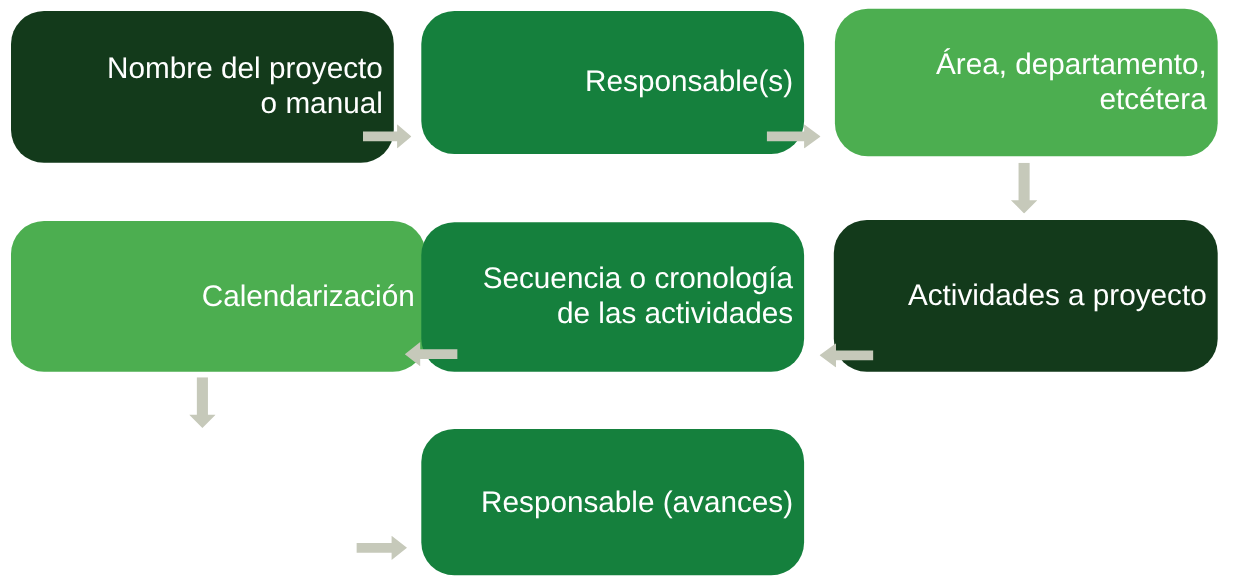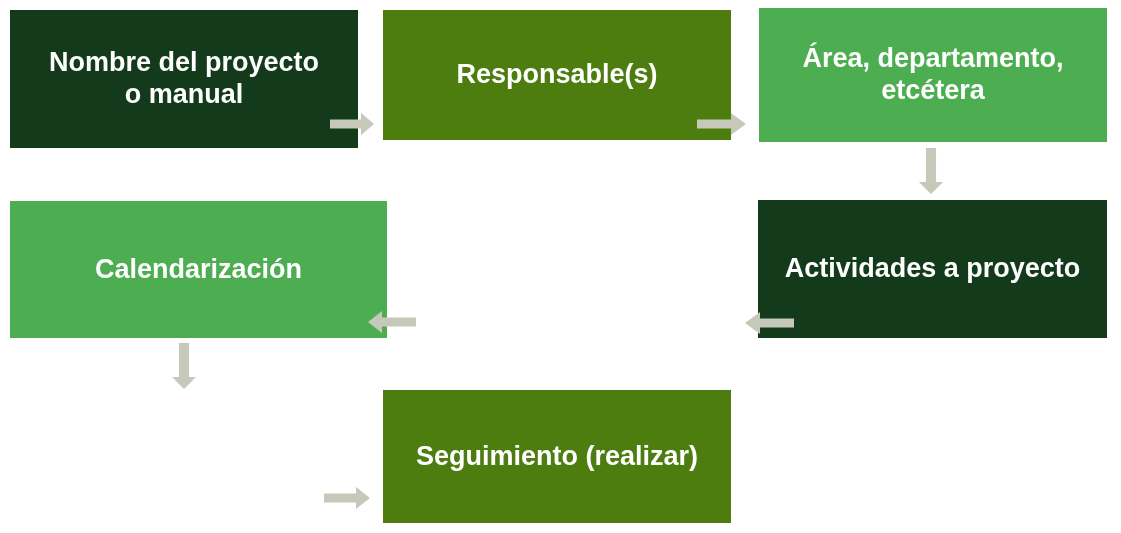--- a/index.html
+++ b/index.html
@@ -18,37 +18,38 @@
     position: relative;
     width: 1121px;
     height: 533px;
     background: #ffffff;
   }
   .node {
     position: absolute;
     display: flex;
     align-items: center;
     justify-content: center;
-    text-align: center;
+    text-align: right;
     color: #ffffff;
     font-family: "Liberation Sans", sans-serif;
-    font-weight: 700;
+    font-weight: 400;
     line-height: 1.18;
     box-sizing: border-box;
     padding: 2px 10px;
+    border-radius: 30px;
     -webkit-font-smoothing: antialiased;
   }
   .node .label {
     display: block;
     width: 100%;
     white-space: pre-line;
   }
   
   .tone-dark   { background: #133a1b; }
-  .tone-mid    { background: #4d7c0f; }
+  .tone-mid    { background: #15803d; }
   .tone-light  { background: #4cae50; }
 
   
   .arrow {
     position: absolute;
     display: block;
   }
   .arrow svg { display: block; }
 </style>
 </head>
@@ -62,25 +63,29 @@
     <div class="node tone-mid" style="left: 383px; top: 10px; width: 348px; height: 130px; font-size: 27px;">
       <span class="label">Responsable(s)</span>
     </div>
     <div class="node tone-light" style="left: 759px; top: 8px; width: 348px; height: 134px; font-size: 27px;">
       <span class="label">Área, departamento,
 etcétera</span>
     </div>
     <div class="node tone-light" style="left: 10px; top: 201px; width: 377px; height: 137px; font-size: 27px;">
       <span class="label">Calendarización</span>
     </div>
+    <div class="node tone-mid" style="left: 383px; top: 202px; width: 348px; height: 136px; font-size: 27px;">
+      <span class="label">Secuencia o cronología
+de las actividades</span>
+    </div>
     <div class="node tone-dark" style="left: 758px; top: 200px; width: 349px; height: 138px; font-size: 27px;">
       <span class="label">Actividades a proyecto</span>
     </div>
     <div class="node tone-mid" style="left: 383px; top: 390px; width: 348px; height: 133px; font-size: 27px;">
-      <span class="label">Seguimiento (realizar)</span>
+      <span class="label">Responsable (avances)</span>
     </div>
     <div class="arrow" style="left: 330px; top: 113px; width: 44px; height: 22px;">
       <svg width="44" height="22" viewBox="0 0 44 22">
         <polygon points="0,6.6 31,6.6 31,0 44,11 31,22 31,15.399999999999999 0,15.399999999999999" fill="#C6C9BA"></polygon>
       </svg>
     </div>
     <div class="arrow" style="left: 697px; top: 113px; width: 49px; height: 22px;">
       <svg width="49" height="22" viewBox="0 0 49 22">
         <polygon points="0,6.6 34,6.6 34,0 49,11 34,22 34,15.399999999999999 0,15.399999999999999" fill="#C6C9BA"></polygon>
       </svg>

